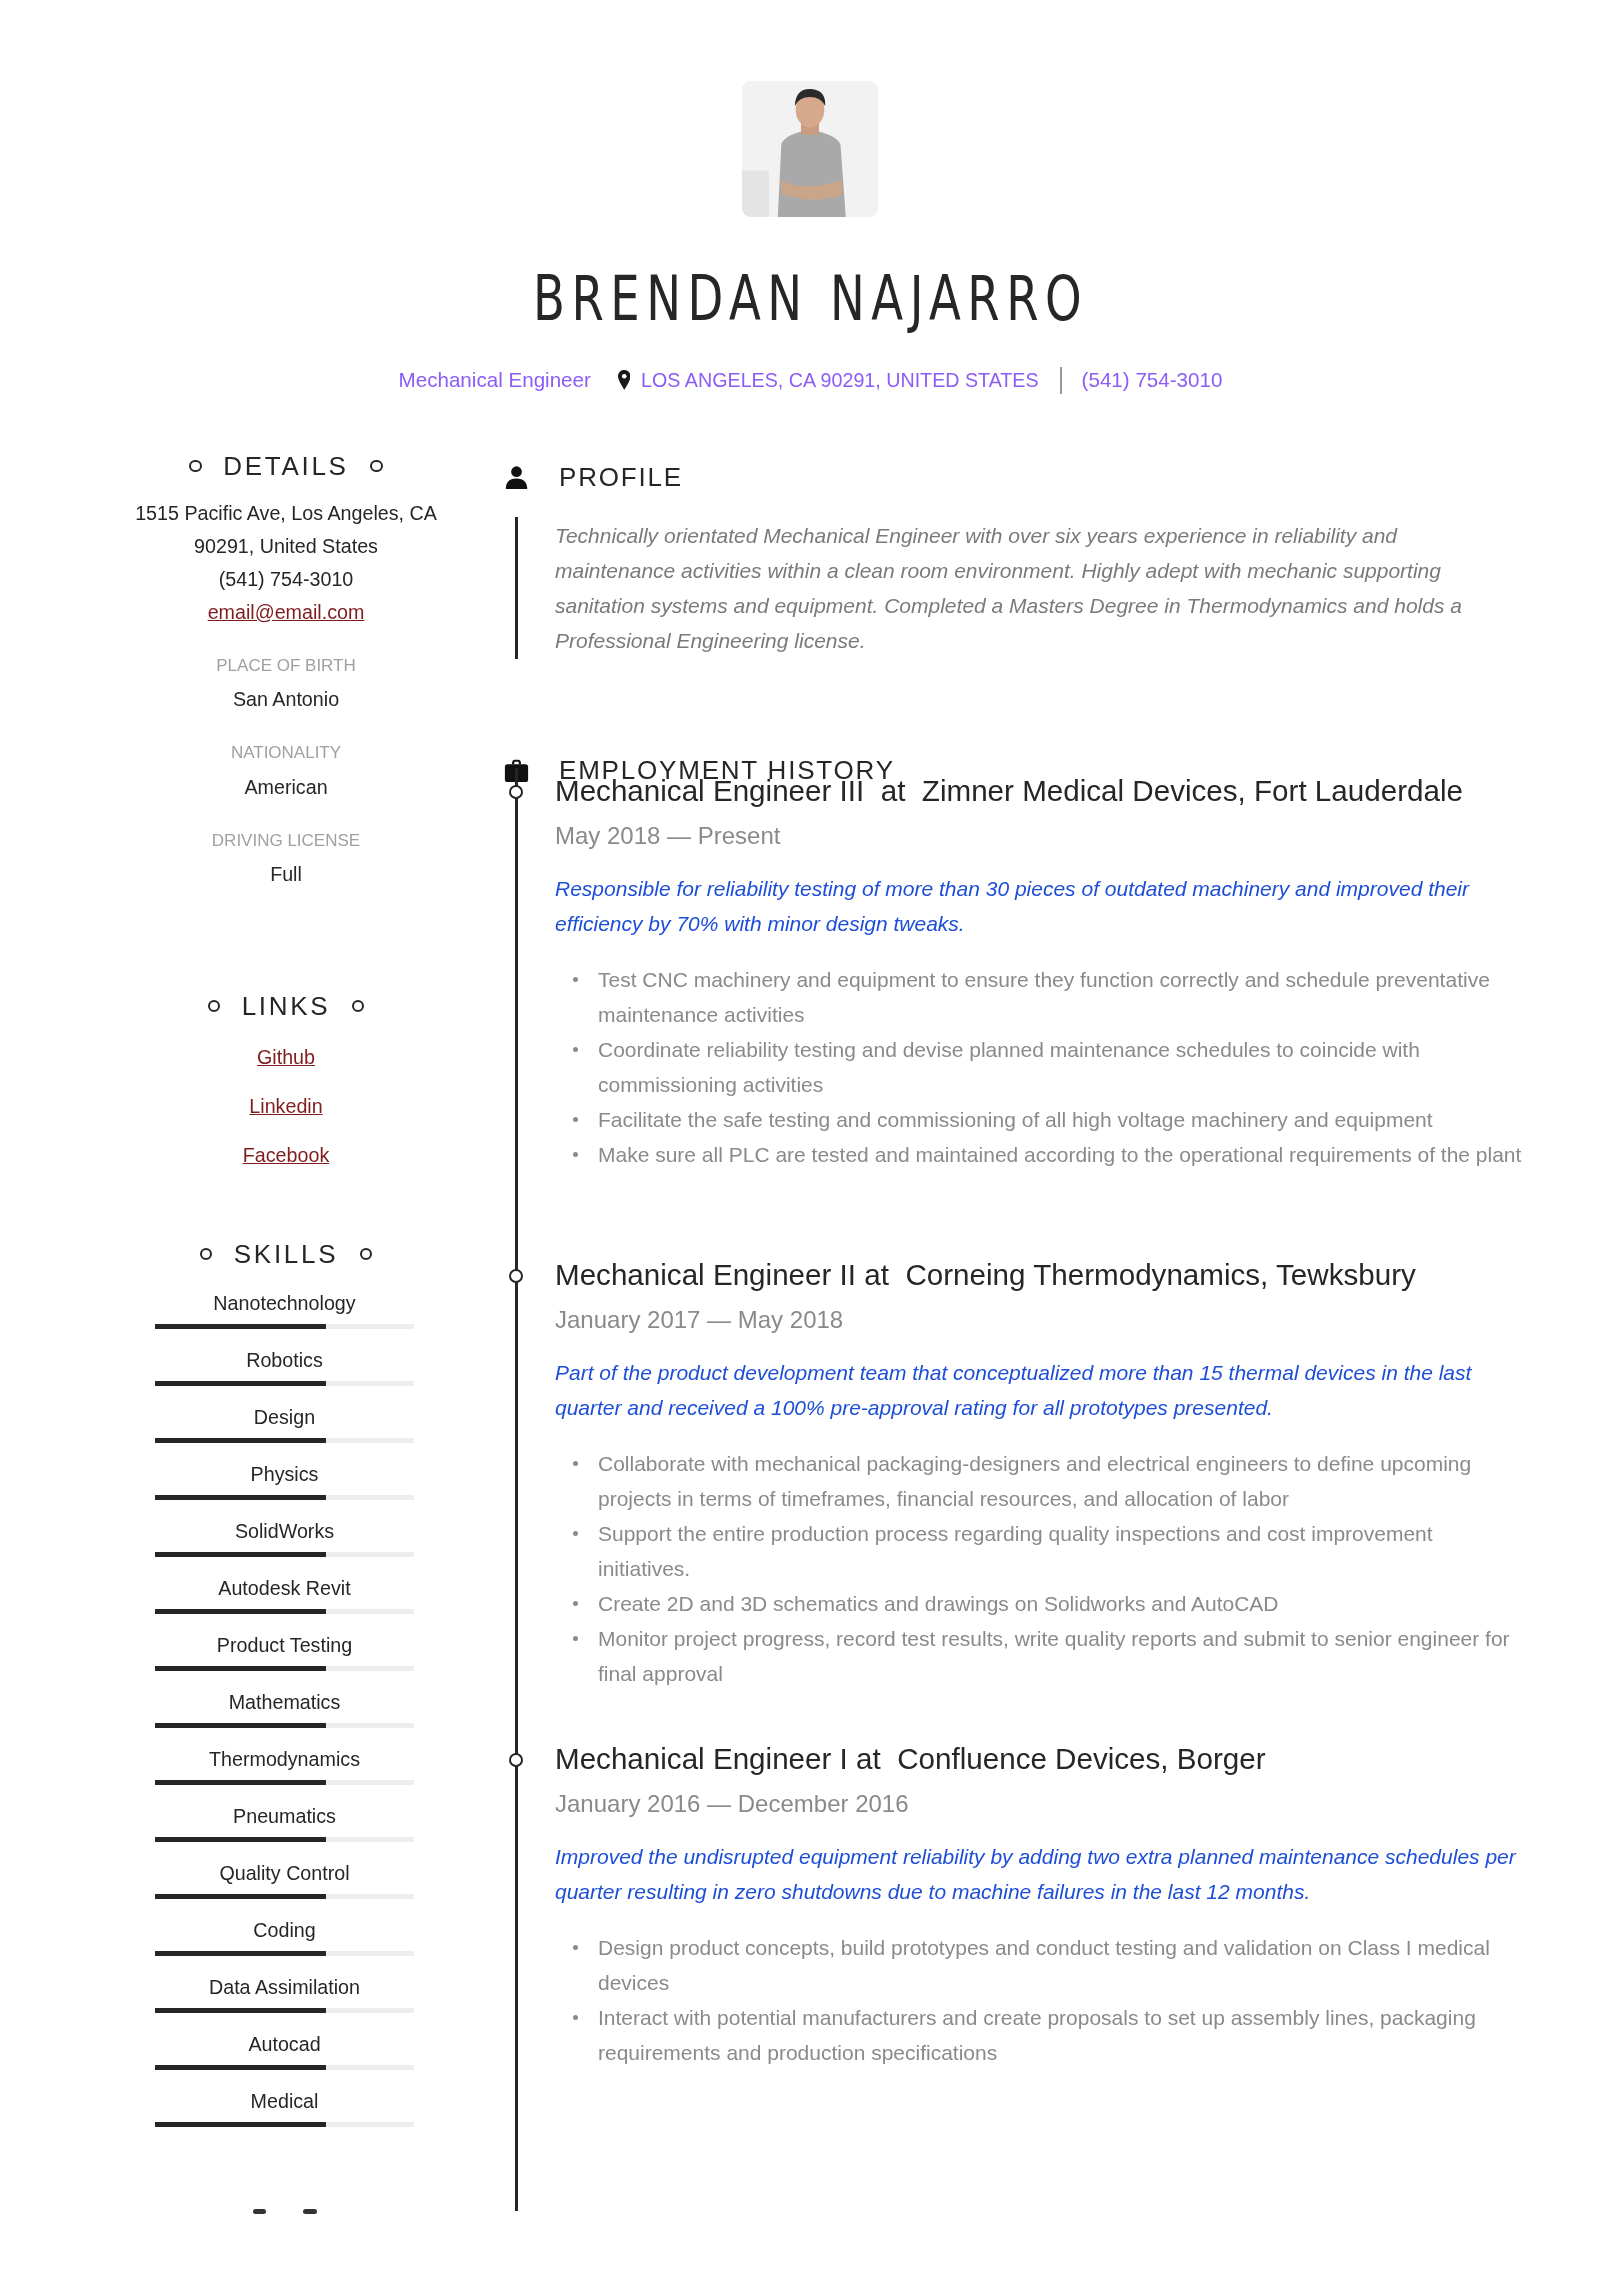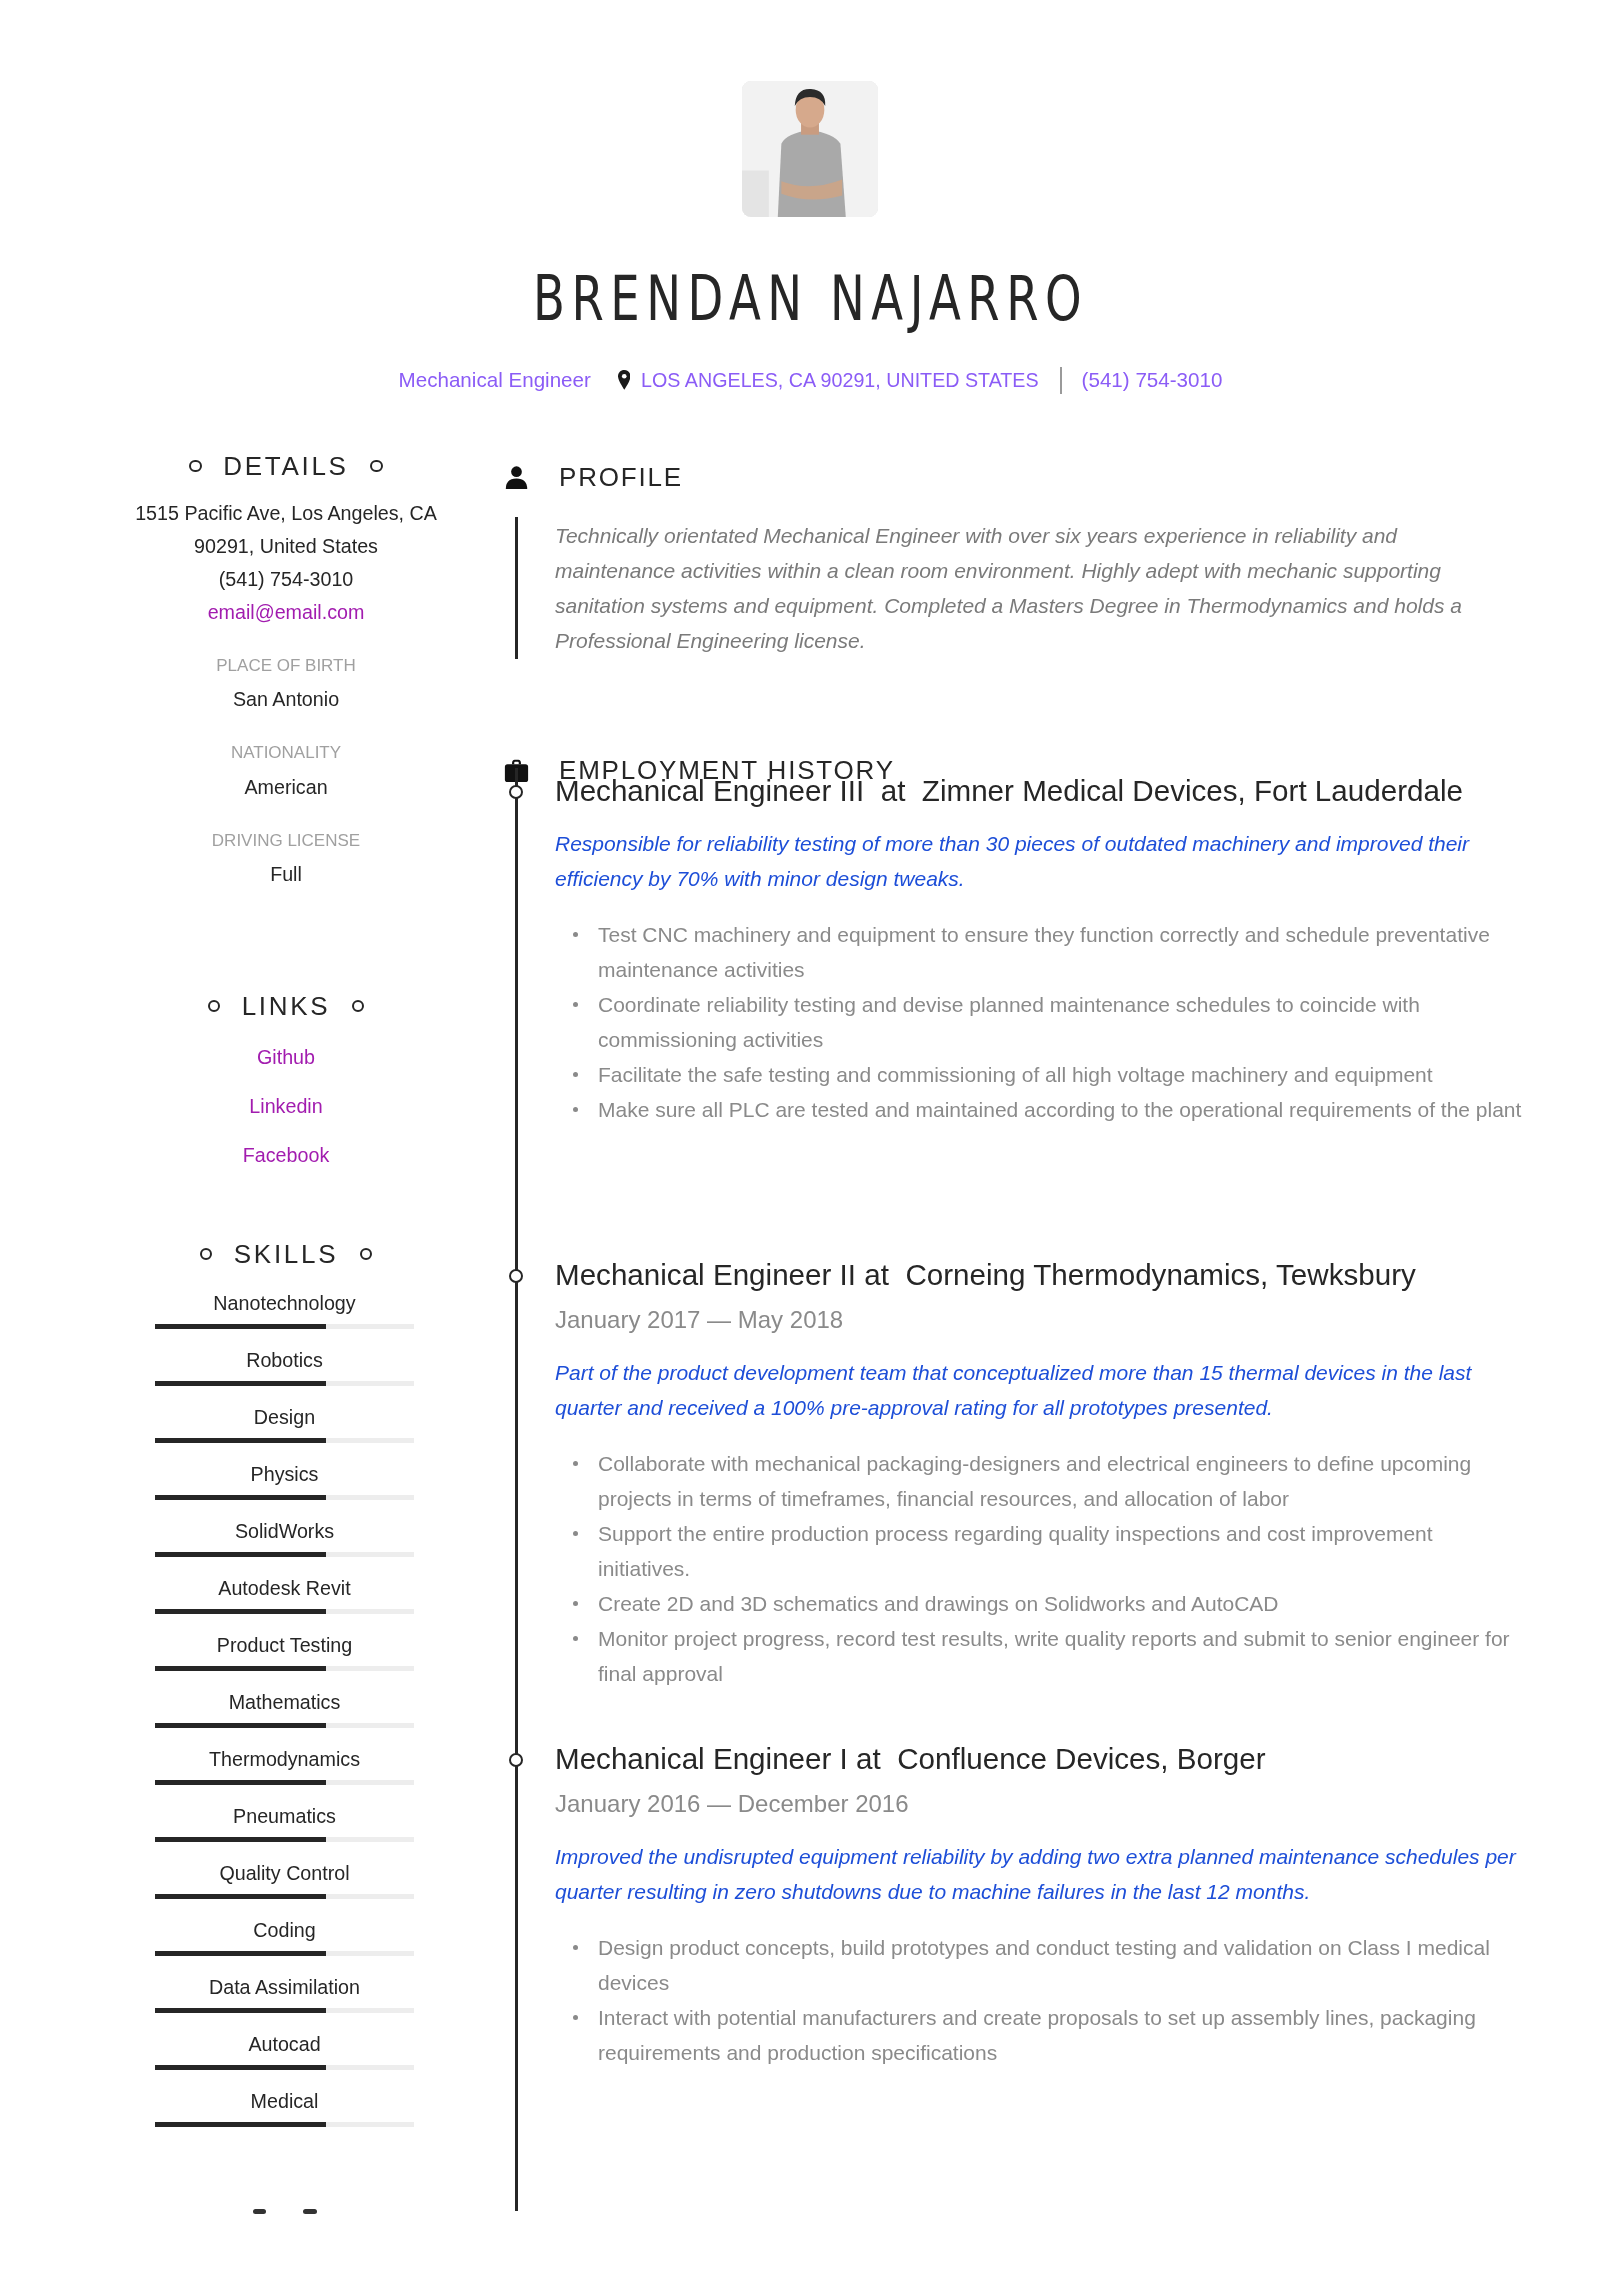--- a/index.html
+++ b/index.html
@@ -34,21 +34,21 @@
   .side-heading {
     display: flex; justify-content: center; align-items: center; height: 36px;
     font-family: "Liberation Sans Narrow", "Liberation Sans", sans-serif;
     font-size: 26px; letter-spacing: 2.7px; color: #262626;
   }
   .side-heading .ring {
     width: 12.5px; height: 12.5px; border: 2.7px solid #262626; border-radius: 50%;
     margin: 0 21.5px;
   }
   .details-block { margin-top: 12.5px; font-size: 19.7px; line-height: 33px; color: #262626; }
-  .details-block a, .link { color: #a21caf; }
+  .details-block a, .link { color: #7f1d1d; text-decoration: underline; }
   .kv-label { margin-top: 23px; font-size: 17px; color: #a0a0a0; text-transform: uppercase; line-height: 27px; }
   .kv-value { font-size: 19.7px; color: #262626; line-height: 34px; margin-top: 3.6px; }
 
   .links-heading { position: absolute; left: 134px; top: 988px; width: 304px; }
   .links-list { position: absolute; left: 134px; top: 1039px; width: 304px; text-align: center; font-size: 19.7px; }
   .links-list .link { display: block; height: 49px; line-height: 36px; }
 
   .skills-heading { position: absolute; left: 134px; top: 1236px; width: 304px; }
   .skills-list { position: absolute; left: 155px; top: 1285px; width: 259px; }
   .skill { height: 57px; position: relative; }
@@ -278,20 +278,21 @@
     <path d="M9 6 Q9 2 12 2 L16 2 Q19 2 19 6 L19 7 L16.5 7 L16.5 5 Q16.5 4.2 15.7 4.2 L12.3 4.2 Q11.5 4.2 11.5 5 L11.5 7 L9 7 Z" fill="#111"></path>
     <rect x="1" y="7" width="26" height="20" rx="3" fill="#111"></rect>
   </svg>
   <span class="label">EMPLOYMENT HISTORY</span>
 </div>
 <div class="timeline-line"></div>
 
 <div class="job" style="top:768px;">
   <span class="job-dot"></span>
   <div class="job-title">Mechanical Engineer III  at  Zimner Medical Devices, Fort Lauderdale</div>
+  <div class="job-dates">May 2018 — Present</div>
   <div class="job-summary">Responsible for reliability testing of more than 30 pieces of outdated machinery and improved their efficiency by 70% with minor design tweaks.</div>
   <ul class="job-bullets">
       <li><span class="bullet"></span><span>Test CNC machinery and equipment to ensure they function correctly and schedule preventative maintenance activities</span></li>
       <li><span class="bullet"></span><span>Coordinate reliability testing and devise planned maintenance schedules to coincide with commissioning activities</span></li>
       <li><span class="bullet"></span><span>Facilitate the safe testing and commissioning of all high voltage machinery and equipment</span></li>
       <li><span class="bullet"></span><span>Make sure all PLC are tested and maintained according to the operational requirements of the plant</span></li>
     </ul>
 </div>
 
 <div class="job" style="top:1252px;">

